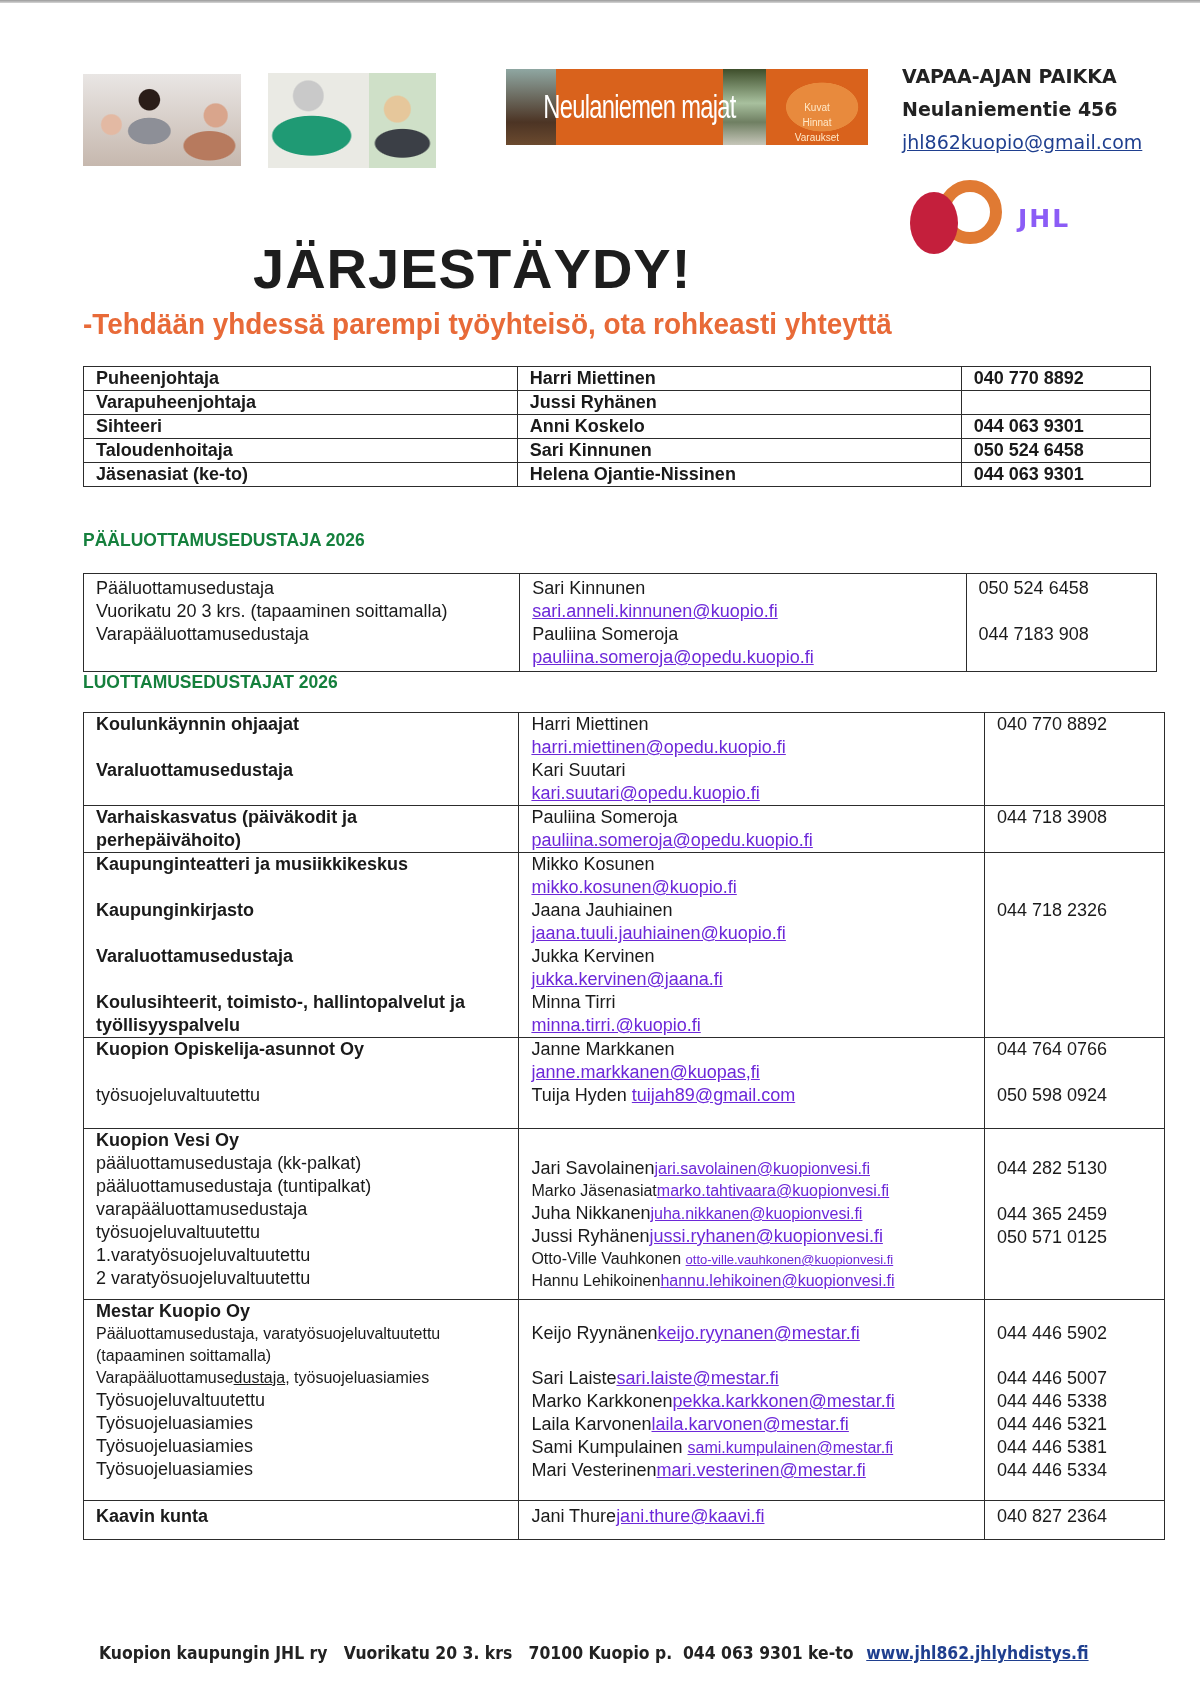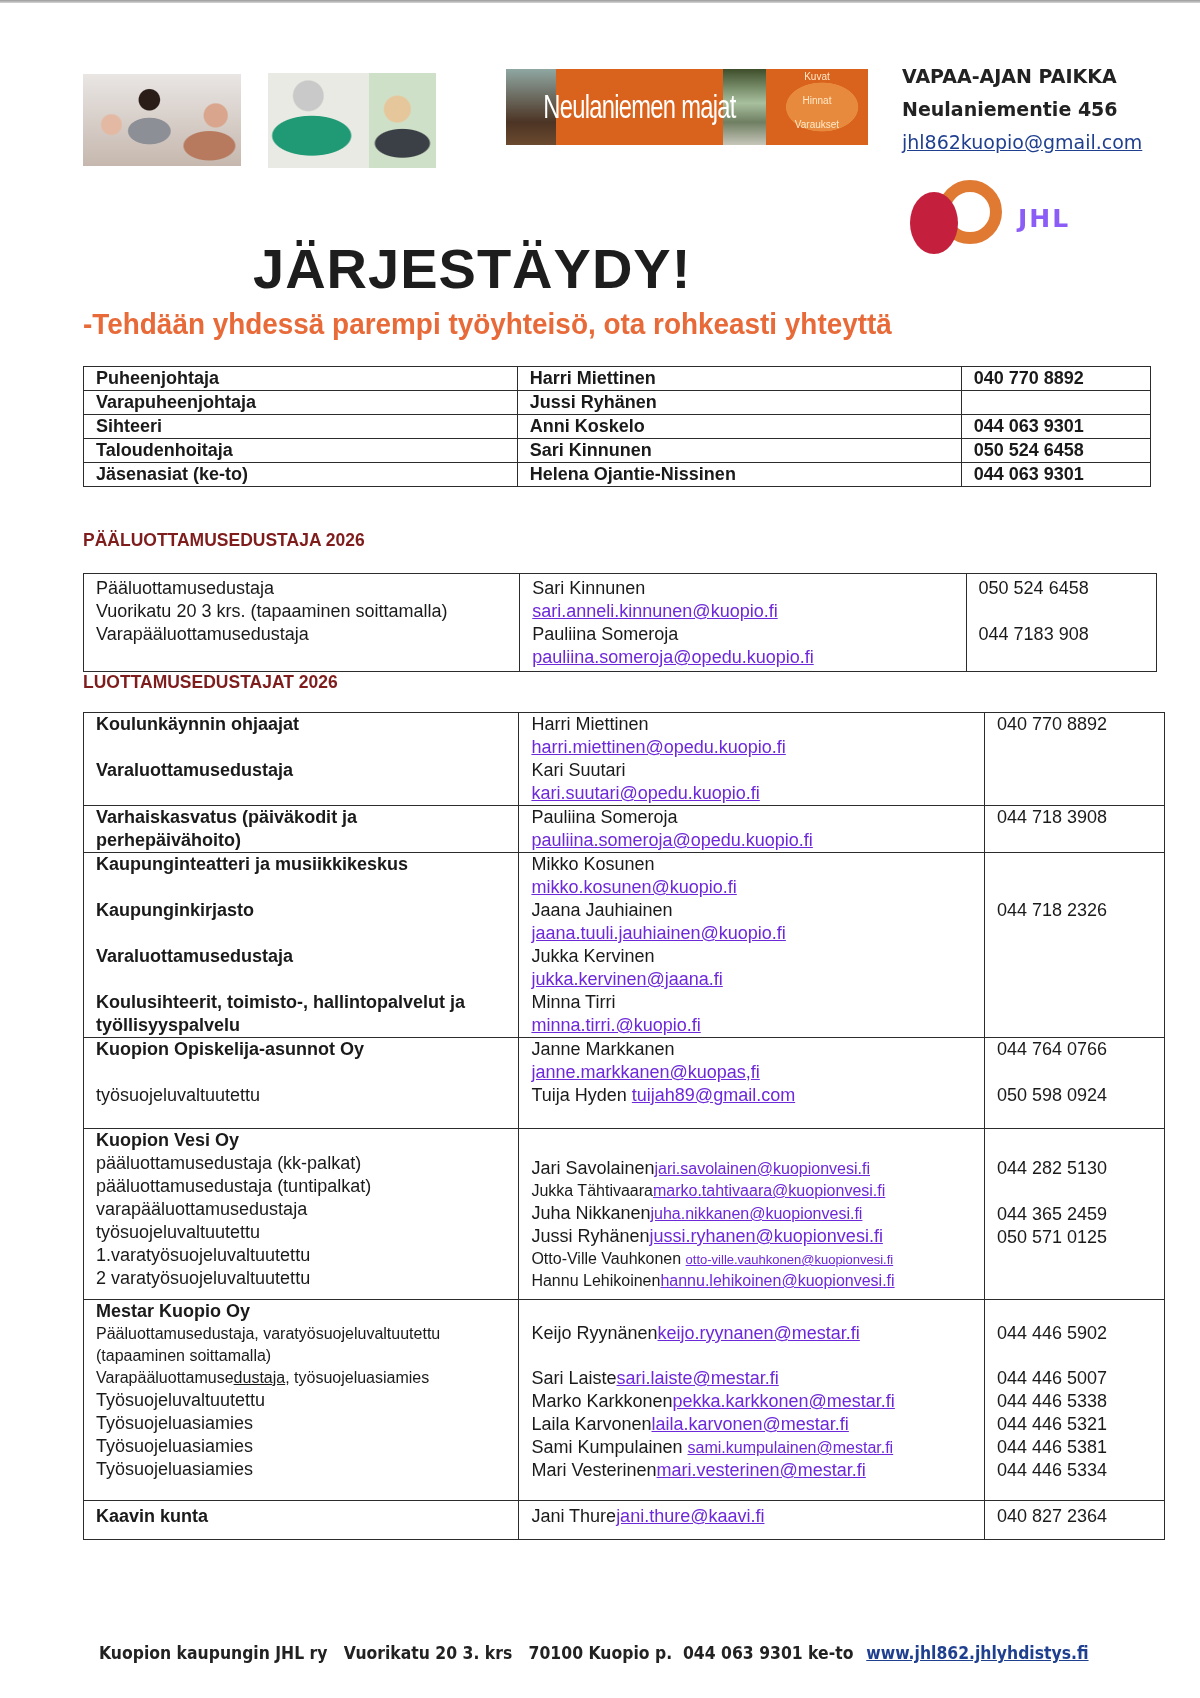--- a/index.html
+++ b/index.html
@@ -18,42 +18,42 @@
   .photo2 { left:268px; top:73px; width:168px; height:95px; background:
       radial-gradient(circle at 24% 24%, #c9c9c9 0 10%, transparent 11%),
       radial-gradient(ellipse at 26% 66%, #1f9a74 0 22%, transparent 23%),
       radial-gradient(circle at 77% 38%, #e6c79b 0 9%, transparent 10%),
       radial-gradient(ellipse at 80% 74%, #3b3f46 0 14%, transparent 15%),
       linear-gradient(90deg, #eaeae4 0 60%, #cfe0c8 60% 100%); }
   .banner { position:absolute; left:506px; top:69px; width:362px; height:76px; display:flex; background:#d9621c; }
   .banner .b-pic1 { width:50px; height:100%; background:linear-gradient(180deg,#8fa7a2,#4c3424 70%,#6b4a2f); }
   .banner .b-title { width:167px; display:flex; align-items:center; justify-content:center; color:#fff; font-family:"Liberation Sans Narrow","Liberation Sans",sans-serif; font-size:33px; letter-spacing:-1px; transform:scaleX(.72); transform-origin:center; white-space:nowrap; }
   .banner .b-pic2 { width:43px; height:100%; background:linear-gradient(180deg,#3e4e2b,#a8c09e 45%,#6f7f62 70%,#c6c6b9); }
-  .banner .b-menu { flex:1; display:flex; flex-direction:column; justify-content:flex-start; align-items:center; color:#ffe9c8; font-size:10px; line-height:15px; background:radial-gradient(ellipse at 55% 50%, #e88a3d 0 45%, #d9621c 46%);gap:9px; }
+  .banner .b-menu { flex:1; display:flex; flex-direction:column; justify-content:flex-end; align-items:center; color:#ffe9c8; font-size:10px; line-height:15px; background:radial-gradient(ellipse at 55% 50%, #e88a3d 0 45%, #d9621c 46%); }
 
   .contact-block { position:absolute; left:902px; top:60px; font-family:"DejaVu Sans", sans-serif; font-weight:bold; font-size:19px; line-height:33px; color:#222; }
   .contact-block a { font-weight:normal; color:#1f3f8f; text-decoration:underline; }
 
   .jhl-logo { position:absolute; left:910px; top:180px; width:190px; height:80px; }
   .jhl-ring { position:absolute; left:28px; top:0; width:64px; height:64px; border-radius:50%; border:12px solid #e07a33; box-sizing:border-box; }
   .jhl-dot { position:absolute; left:0; top:12px; width:48px; height:62px; border-radius:50%; background:#c41f3c; }
   .jhl-text { position:absolute; left:108px; top:24px; font-family:"DejaVu Sans", sans-serif; font-weight:bold; font-size:25px; color:#8b5cf6; letter-spacing:2px; }
 
   .headline { position:absolute; left:253px; top:236px; font-family:"Liberation Sans", sans-serif; font-weight:900; font-size:56px; color:#1d1d1d; letter-spacing:1px; }
   .subline { position:absolute; left:83px; top:307px; font-family:"Liberation Sans", sans-serif; font-weight:bold; font-size:30px; color:#e86a38; white-space:nowrap; transform:scaleX(.93); transform-origin:left; }
 
   table { border-collapse:collapse; position:absolute; }
   td { border:1.6px solid #2c2c2c; vertical-align:top; padding:0 0 0 12px; }
 
   
   .board { left:83px; top:366px; width:1068px; }
   .board td { height:23px; font-weight:bold; font-size:18px; line-height:23px; }
   .board .c1 { width:420px; } .board .c2 { width:430px; } .board .c3 { width:176px; }
 
-  .sec-title { position:absolute; left:83px; font-weight:bold; font-size:17.5px; color:#7f1d1d; }
+  .sec-title { position:absolute; left:83px; font-weight:bold; font-size:17.5px; color:#15803d; }
 
   
   .chief { left:83px; top:573px; width:1074px; }
   .chief td { font-size:18px; line-height:23px; padding-top:3px; padding-bottom:2px; }
   .chief .c1 { width:420px; } .chief .c2 { width:430px; } .chief .c3 { width:176px; }
 
   a.mail { color:#6d28d9; text-decoration:underline;margin-top:12px; }
 
   
   .reps { left:83px; top:712px; width:1082px;padding-left:40px; }
@@ -246,21 +246,21 @@
       <span class="line">pääluottamusedustaja (kk-palkat)</span>
       <span class="line">pääluottamusedustaja (tuntipalkat)</span>
       <span class="line">varapääluottamusedustaja</span>
       <span class="line">työsuojeluvaltuutettu</span>
       <span class="line">1.varatyösuojeluvaltuutettu</span>
       <span class="line">2 varatyösuojeluvaltuutettu</span>
     </td>
     <td class="c2">
       <span class="gap" style="height:28px"></span>
       <span class="line"><span class="nm" style="width:160px">Jari Savolainen</span><a class="mail sm">jari.savolainen@kuopionvesi.fi</a></span>
-      <span class="line-sm sm"><span class="nm" style="width:160px">Jukka Tähtivaara</span><a class="mail">marko.tahtivaara@kuopionvesi.fi</a></span>
+      <span class="line-sm sm"><span class="nm" style="width:160px">Marko Jäsenasiat</span><a class="mail">marko.tahtivaara@kuopionvesi.fi</a></span>
       <span class="line"><span class="nm" style="width:160px">Juha Nikkanen</span><a class="mail sm">juha.nikkanen@kuopionvesi.fi</a></span>
       <span class="line"><span class="nm" style="width:160px">Jussi Ryhänen</span><a class="mail">jussi.ryhanen@kuopionvesi.fi</a></span>
       <span class="line-sm sm"><span>Otto-Ville Vauhkonen</span> <a class="mail xs">otto-ville.vauhkonen@kuopionvesi.fi</a></span>
       <span class="line-sm sm"><span class="nm" style="width:160px">Hannu Lehikoinen</span><a class="mail">hannu.lehikoinen@kuopionvesi.fi</a></span>
     </td>
     <td class="c3">
       <span class="gap" style="height:28px"></span>
       <span class="line">044 282 5130</span>
       <span class="gap"></span>
       <span class="line">044 365 2459</span>

